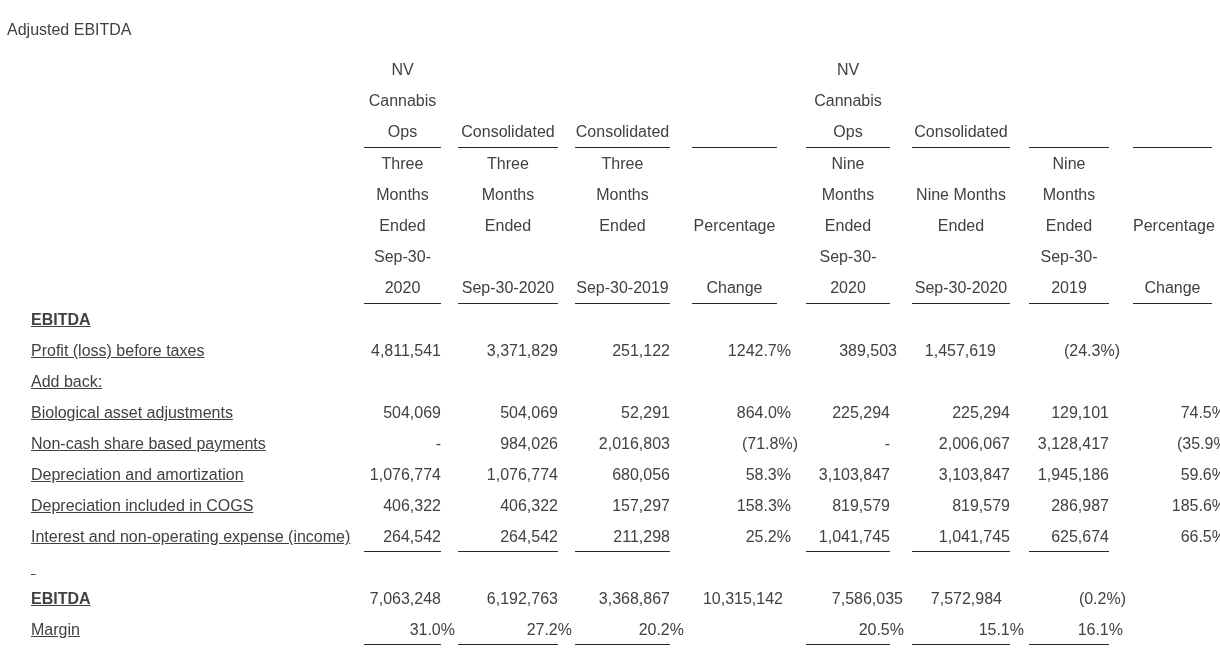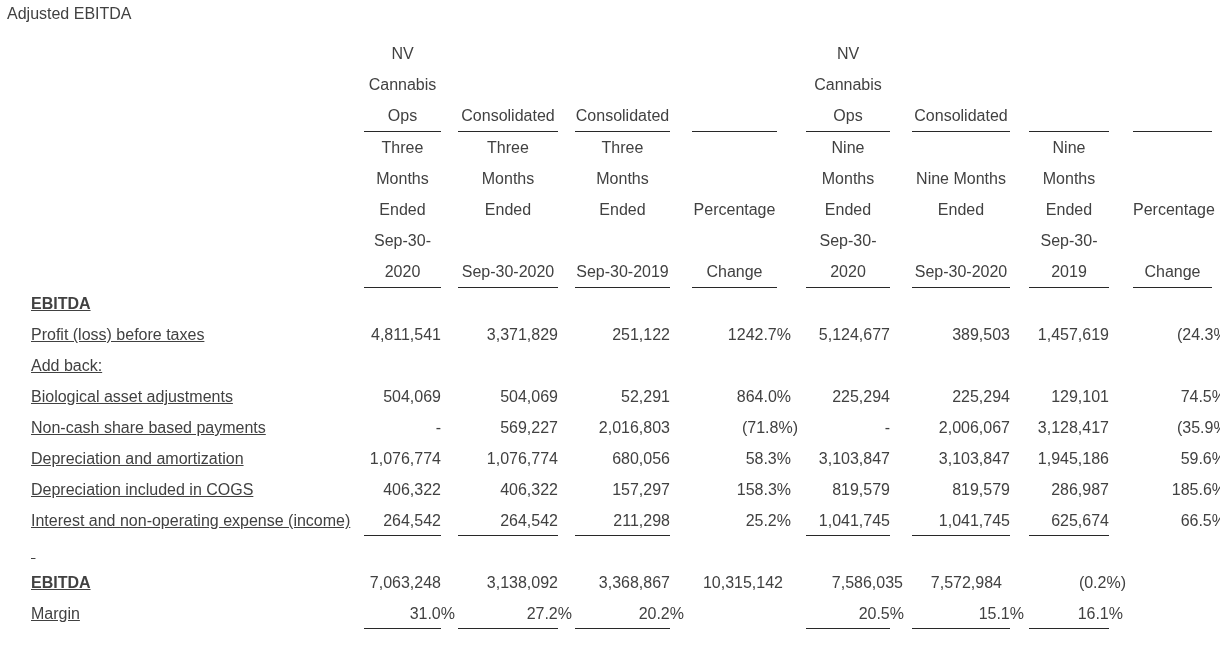--- a/index.html
+++ b/index.html
@@ -7,21 +7,21 @@
   body {
     font-family: "Liberation Sans", "DejaVu Sans", sans-serif;
     font-size: 16px;
     color: #414141;
   }
   .page {
     position: relative;
     width: 1220px;
     height: 663px;
     background: #fff;
-    padding: 4px 0 0 7px;
+    padding: 20px 0 0 7px;
     overflow: hidden;
   }
   .title {
     height: 20px;
     line-height: 20px;
     font-size: 16px;
     color: #414141;
     margin-bottom: 14px;
   }
   .trow { display: flex; margin-left: 24px; }
@@ -97,21 +97,20 @@
         <div class="cell c6"><div class="box vrow w6"><div class="val">&nbsp;</div></div></div>
         <div class="cell c7"><div class="box vrow w7"><div class="val">&nbsp;</div></div></div>
         <div class="cell c8"><div class="box vrow w8"><div class="val">&nbsp;</div></div></div>
       </div>
       <div class="trow vrow">
         <div class="cell c0 label">Profit (loss) before taxes</div>
         <div class="cell c1"><div class="box vrow w1"><div class="val">4,811,541</div></div></div>
         <div class="cell c2"><div class="box vrow w2"><div class="val">3,371,829</div></div></div>
         <div class="cell c3"><div class="box vrow w3"><div class="val">251,122</div></div></div>
         <div class="cell c4"><div class="box vrow w4"><div class="val ov13">1242.7%</div></div></div>
-        <div class="cell c5"><div class="box vrow w5"><div class="val">5,124,677</div></div></div>
         <div class="cell c6"><div class="box vrow w6"><div class="val">389,503</div></div></div>
         <div class="cell c7"><div class="box vrow w7"><div class="val">1,457,619</div></div></div>
         <div class="cell c8"><div class="box vrow w8"><div class="val ov20">(24.3%)</div></div></div>
       </div>
       <div class="trow vrow">
         <div class="cell c0 label">Add back:</div>
         <div class="cell c1"><div class="box vrow w1"><div class="val">&nbsp;</div></div></div>
         <div class="cell c2"><div class="box vrow w2"><div class="val">&nbsp;</div></div></div>
         <div class="cell c3"><div class="box vrow w3"><div class="val">&nbsp;</div></div></div>
         <div class="cell c4"><div class="box vrow w4"><div class="val">&nbsp;</div></div></div>
@@ -127,21 +126,21 @@
         <div class="cell c3"><div class="box vrow w3"><div class="val">52,291</div></div></div>
         <div class="cell c4"><div class="box vrow w4"><div class="val ov13">864.0%</div></div></div>
         <div class="cell c5"><div class="box vrow w5"><div class="val">225,294</div></div></div>
         <div class="cell c6"><div class="box vrow w6"><div class="val">225,294</div></div></div>
         <div class="cell c7"><div class="box vrow w7"><div class="val">129,101</div></div></div>
         <div class="cell c8"><div class="box vrow w8"><div class="val ov13">74.5%</div></div></div>
       </div>
       <div class="trow vrow">
         <div class="cell c0 label">Non-cash share based payments</div>
         <div class="cell c1"><div class="box vrow w1"><div class="val">-</div></div></div>
-        <div class="cell c2"><div class="box vrow w2"><div class="val">569,227</div></div></div>
+        <div class="cell c2"><div class="box vrow w2"><div class="val">984,026</div></div></div>
         <div class="cell c3"><div class="box vrow w3"><div class="val">2,016,803</div></div></div>
         <div class="cell c4"><div class="box vrow w4"><div class="val ov20">(71.8%)</div></div></div>
         <div class="cell c5"><div class="box vrow w5"><div class="val">-</div></div></div>
         <div class="cell c6"><div class="box vrow w6"><div class="val">2,006,067</div></div></div>
         <div class="cell c7"><div class="box vrow w7"><div class="val">3,128,417</div></div></div>
         <div class="cell c8"><div class="box vrow w8"><div class="val ov20">(35.9%)</div></div></div>
       </div>
       <div class="trow vrow">
         <div class="cell c0 label">Depreciation and amortization</div>
         <div class="cell c1"><div class="box vrow w1"><div class="val">1,076,774</div></div></div>
@@ -182,21 +181,21 @@
         <div class="cell c3"><div class="box vrow w3"><div class="val">&nbsp;</div></div></div>
         <div class="cell c4"><div class="box vrow w4"><div class="val">&nbsp;</div></div></div>
         <div class="cell c5"><div class="box vrow w5"><div class="val">&nbsp;</div></div></div>
         <div class="cell c6"><div class="box vrow w6"><div class="val">&nbsp;</div></div></div>
         <div class="cell c7"><div class="box vrow w7"><div class="val">&nbsp;</div></div></div>
         <div class="cell c8"><div class="box vrow w8"><div class="val">&nbsp;</div></div></div>
       </div>
       <div class="trow vrow">
         <div class="cell c0 label bold">EBITDA</div>
         <div class="cell c1"><div class="box vrow w1"><div class="val">7,063,248</div></div></div>
-        <div class="cell c2"><div class="box vrow w2"><div class="val">3,138,092</div></div></div>
+        <div class="cell c2"><div class="box vrow w2"><div class="val">6,192,763</div></div></div>
         <div class="cell c3"><div class="box vrow w3"><div class="val">3,368,867</div></div></div>
         <div class="cell c5"><div class="box vrow w5"><div class="val">10,315,142</div></div></div>
         <div class="cell c6"><div class="box vrow w6"><div class="val">7,586,035</div></div></div>
         <div class="cell c7"><div class="box vrow w7"><div class="val">7,572,984</div></div></div>
         <div class="cell c8"><div class="box vrow w8"><div class="val ov20">(0.2%)</div></div></div>
       </div>
       <div class="trow vrow">
         <div class="cell c0 label">Margin</div>
         <div class="cell c1"><div class="box vrow w1 rule"><div class="val ov13">31.0%</div></div></div>
         <div class="cell c2"><div class="box vrow w2 rule"><div class="val ov13">27.2%</div></div></div>

